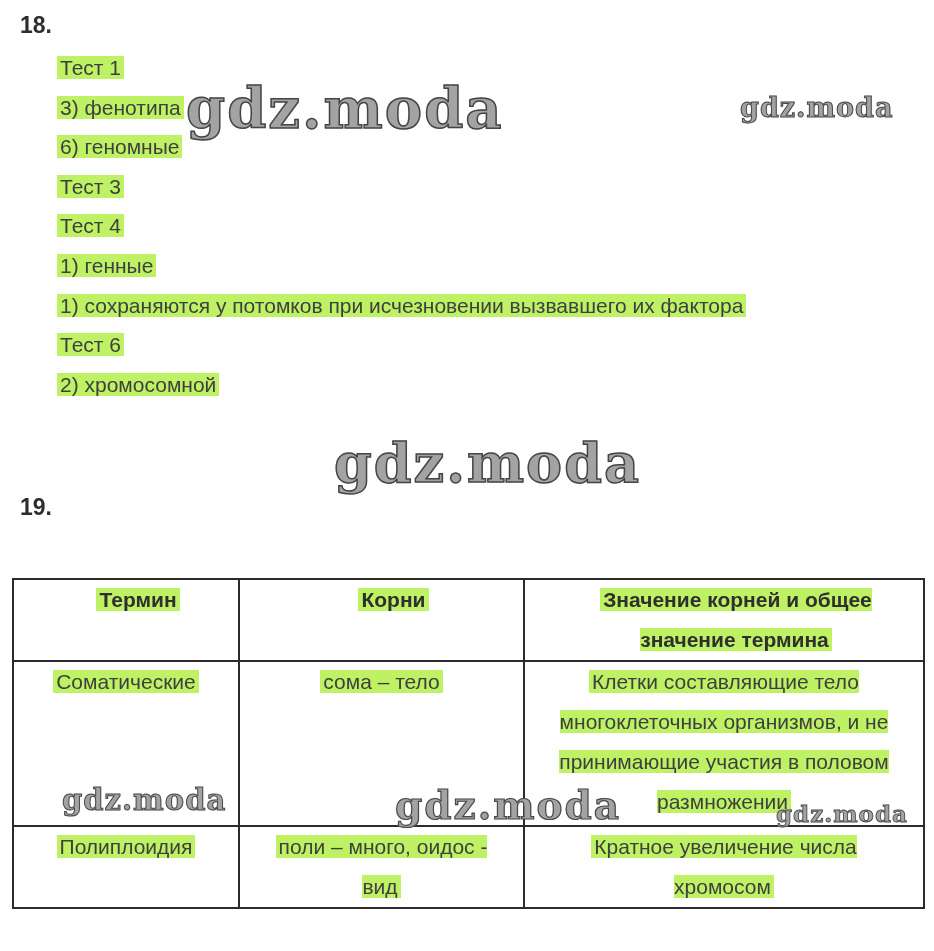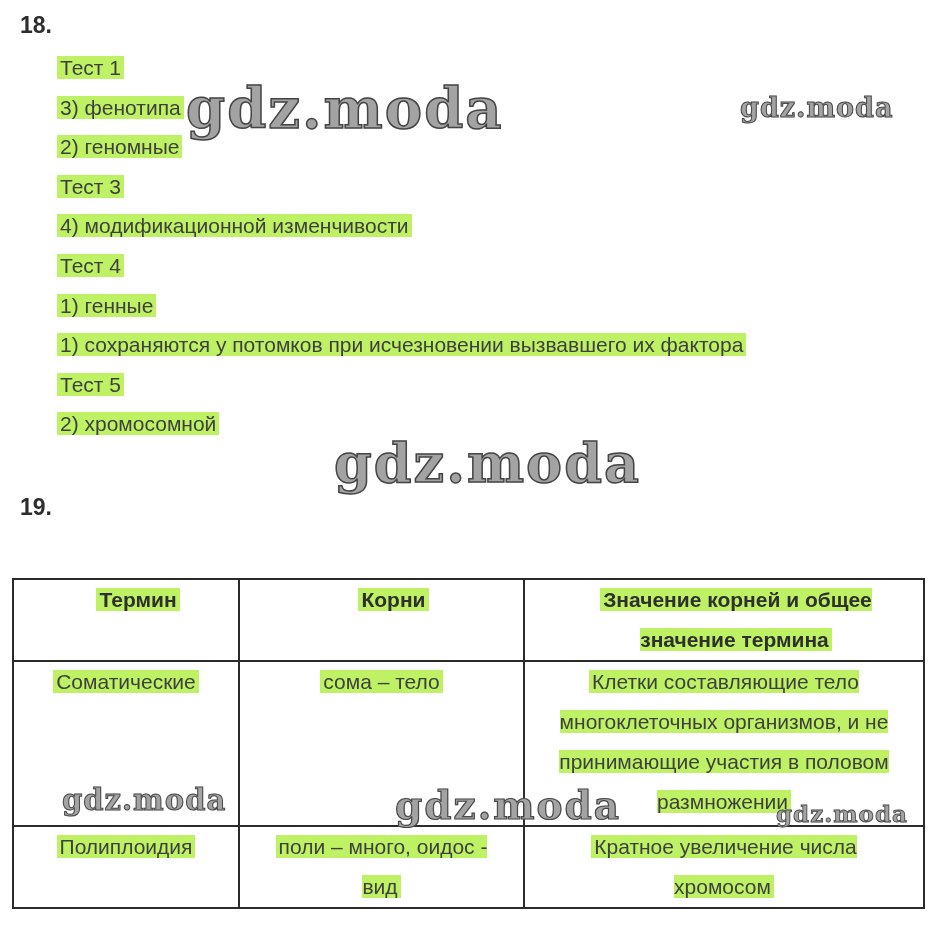--- a/index.html
+++ b/index.html
@@ -85,27 +85,26 @@
 </head>
 <body>
 
 <div class="page">
 
   <div class="sec-label" id="sec18-label">18.</div>
 
   <div class="answers">
     <div class="line"><span>Тест 1</span></div>
     <div class="line"><span>3) фенотипа</span></div>
-    <div class="line"><span>2) геномные</span></div>
+    <div class="line"><span>6) геномные</span></div>
     <div class="line"><span>Тест 3</span></div>
-    <div class="line"><span>4) модификационной изменчивости</span></div>
     <div class="line"><span>Тест 4</span></div>
     <div class="line"><span>1) генные</span></div>
     <div class="line"><span>1) сохраняются у потомков при исчезновении вызвавшего их фактора</span></div>
-    <div class="line"><span>Тест 5</span></div>
+    <div class="line"><span>Тест 6</span></div>
     <div class="line"><span>2) хромосомной</span></div>
   </div>
 
   <div class="sec-label" id="sec19-label">19.</div>
 
   <table class="term-table">
     <colgroup>
       <col style="width:226px">
       <col style="width:285px">
       <col style="width:400px">

